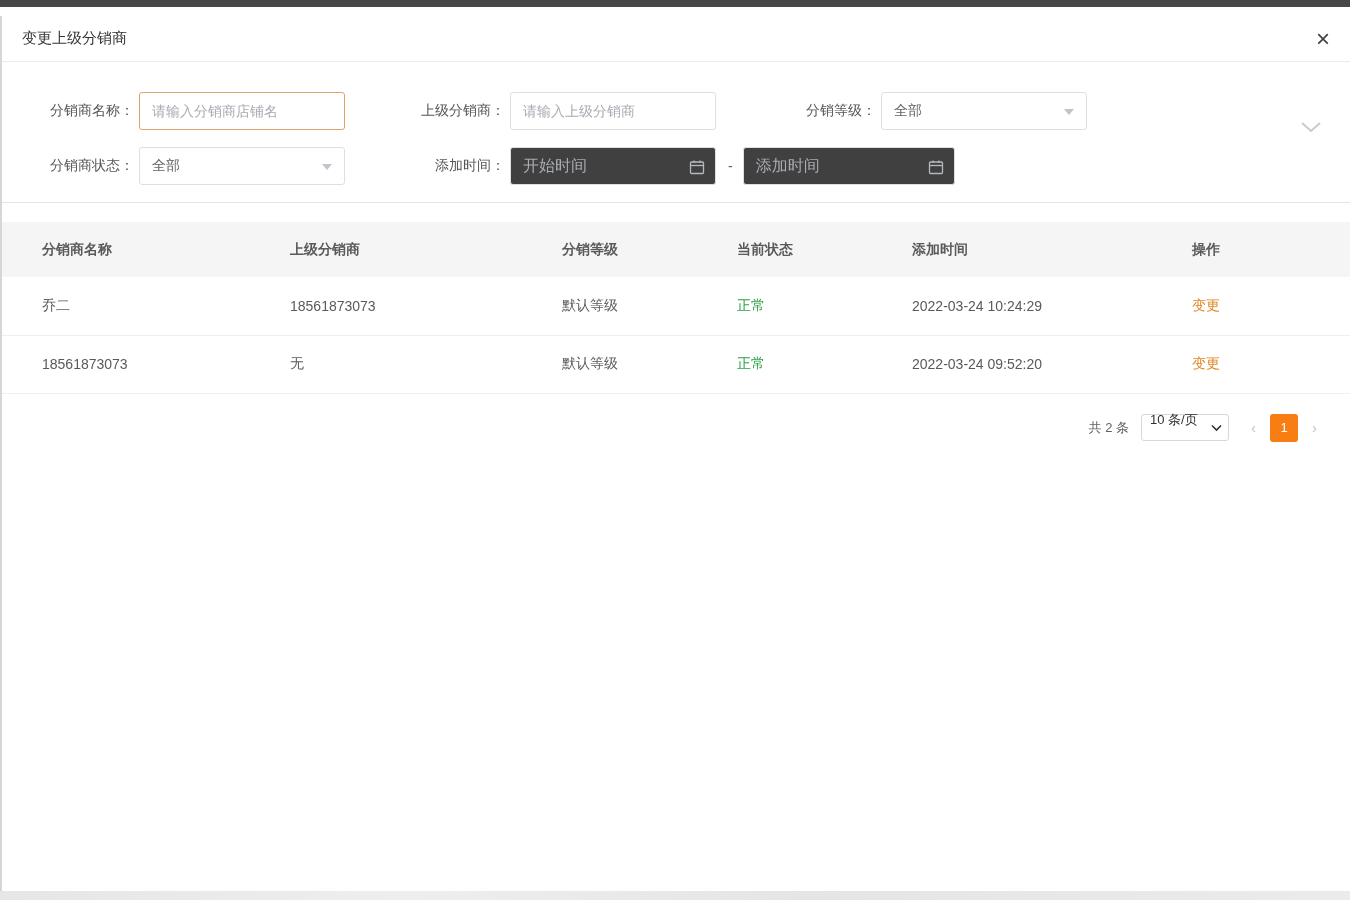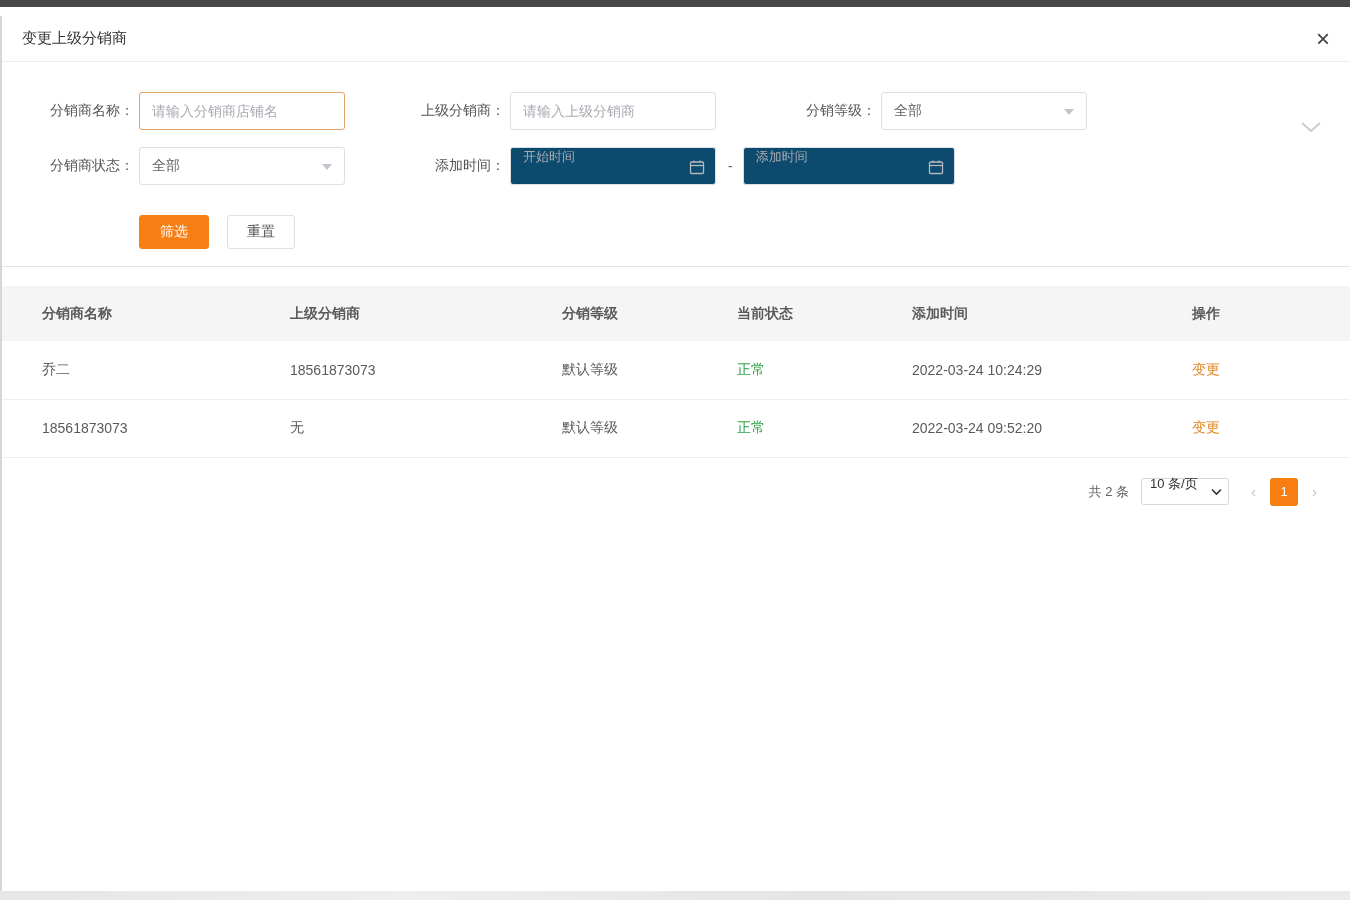--- a/index.html
+++ b/index.html
@@ -29,22 +29,22 @@
     font-family:inherit; background:#fff; }
   .t-input::placeholder { color:#a8abb2; }
   .t-input.focused { border-color:#dea46b; }
   .sel { position:relative; width:206px; height:38px; border:1px solid #dcdfe6;
     border-radius:3px; margin-left:5px; display:flex; align-items:center;
     padding:0 12px; font-size:14px; color:#606266; background:#fff; cursor:pointer; }
   .sel .caret { position:absolute; right:12px; top:16px; width:0; height:0;
     border-left:5px solid transparent; border-right:5px solid transparent;
     border-top:6px solid #c0c4cc; }
   .date-input { position:relative; width:206px; height:38px; border:1px solid #dcdfe6;
-    border-radius:3px; margin-left:5px; display:flex; 
-    padding:0 34px 0 12px; font-size:13px; color:#a8abb2; background:#0c4a6e; cursor:text; }
+    border-radius:3px; margin-left:5px; display:flex; align-items:center;
+    padding:0 34px 0 12px; font-size:16px; color:#a8abb2; background:#404040; cursor:text; }
   .date-input.d2 { width:212px; }
   .cal { position:absolute; right:10px; top:11px; }
   .date-sep { margin:0 10px 0 12px; color:#606266; font-size:14px; }
   .collapse-toggle { position:absolute; right:28px; top:58px; cursor:pointer; }
   .filter-actions { display:flex; align-items:center; margin:30px 0 0 137px; }
   .btn { height:34px; border-radius:3px; font-size:14px; cursor:pointer;
     font-family:inherit; }
   .btn-primary { background:#f87d12; color:#fff; border:1px solid #f87d12;
     padding:0 20px; }
   .btn-plain { background:#fff; color:#555; border:1px solid #dcdfe6;
@@ -144,24 +144,20 @@
         </div>
       </div>
     </div>
 
     <span class="collapse-toggle">
       <svg width="22" height="14" viewBox="0 0 22 14" fill="none" stroke="#c9cbd0" stroke-width="2">
         <polyline points="2,3 11,11 20,3"></polyline>
       </svg>
     </span>
 
-    <div class="filter-actions">
-      <button class="btn btn-primary">筛选</button>
-      <button class="btn btn-plain">重置</button>
-    </div>
 
     <div class="divider"></div>
   </div>
 
   <div class="table-wrap">
     <table>
       <colgroup>
           <col class="c1">
           <col class="c2">
           <col class="c3">

